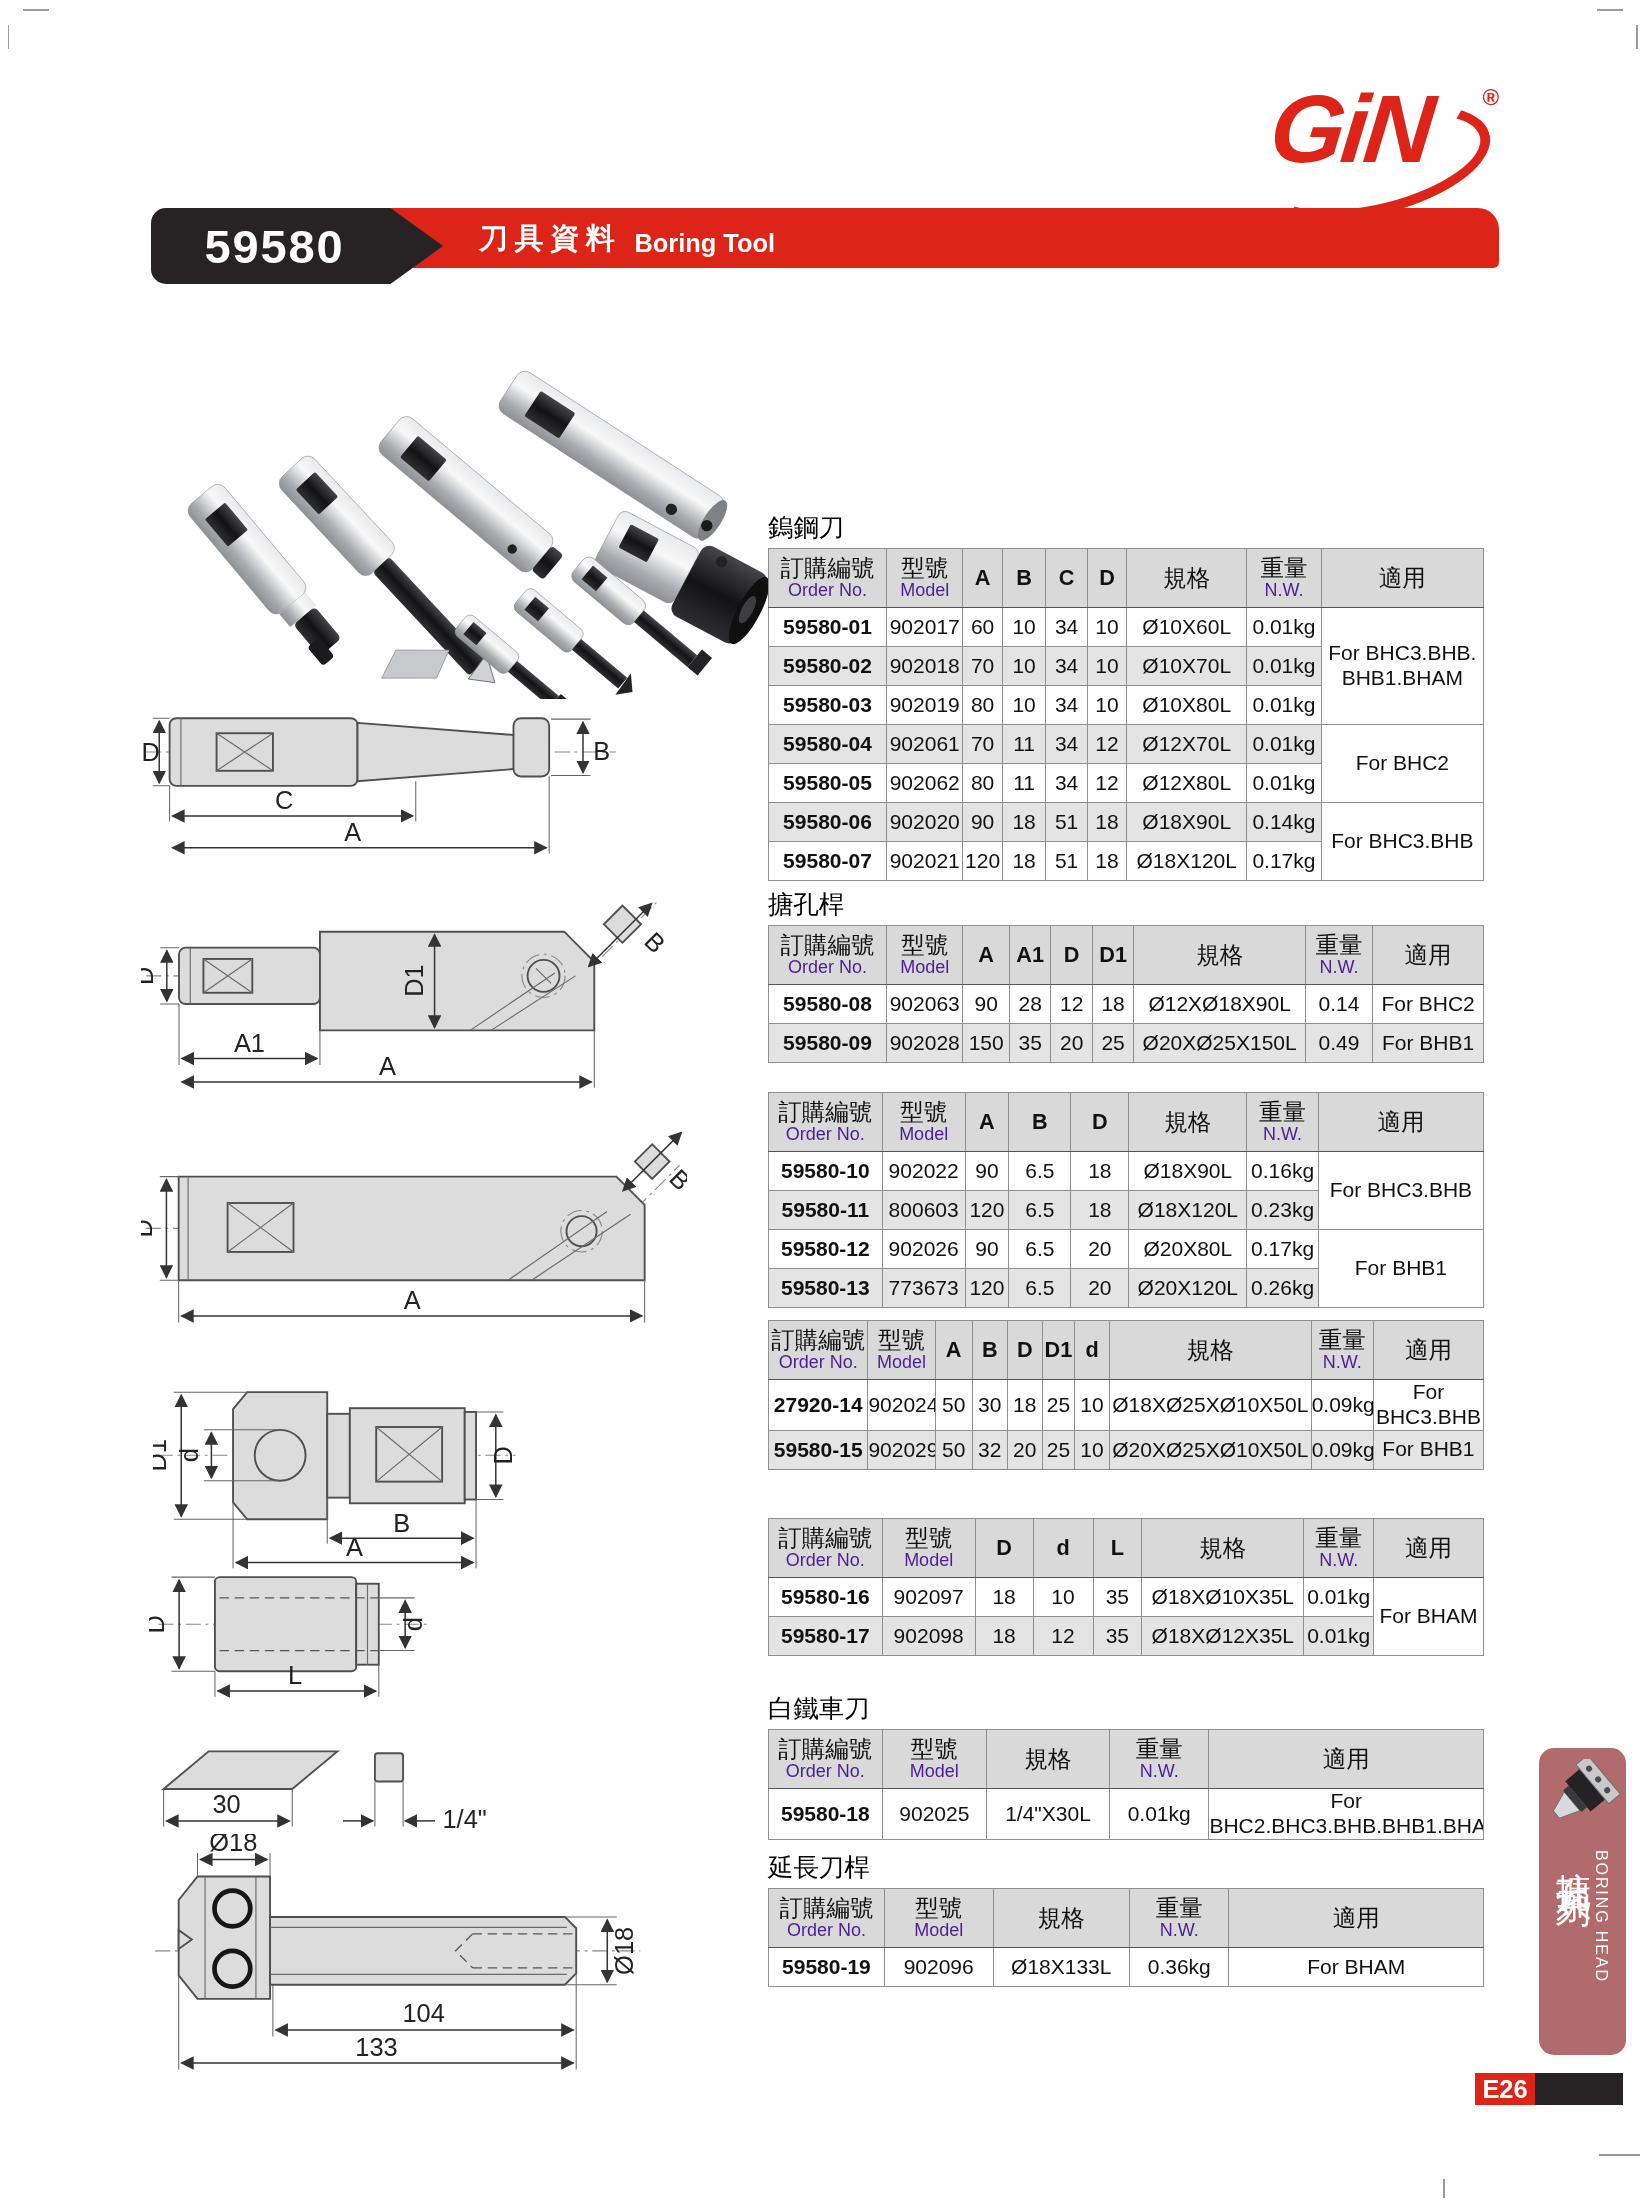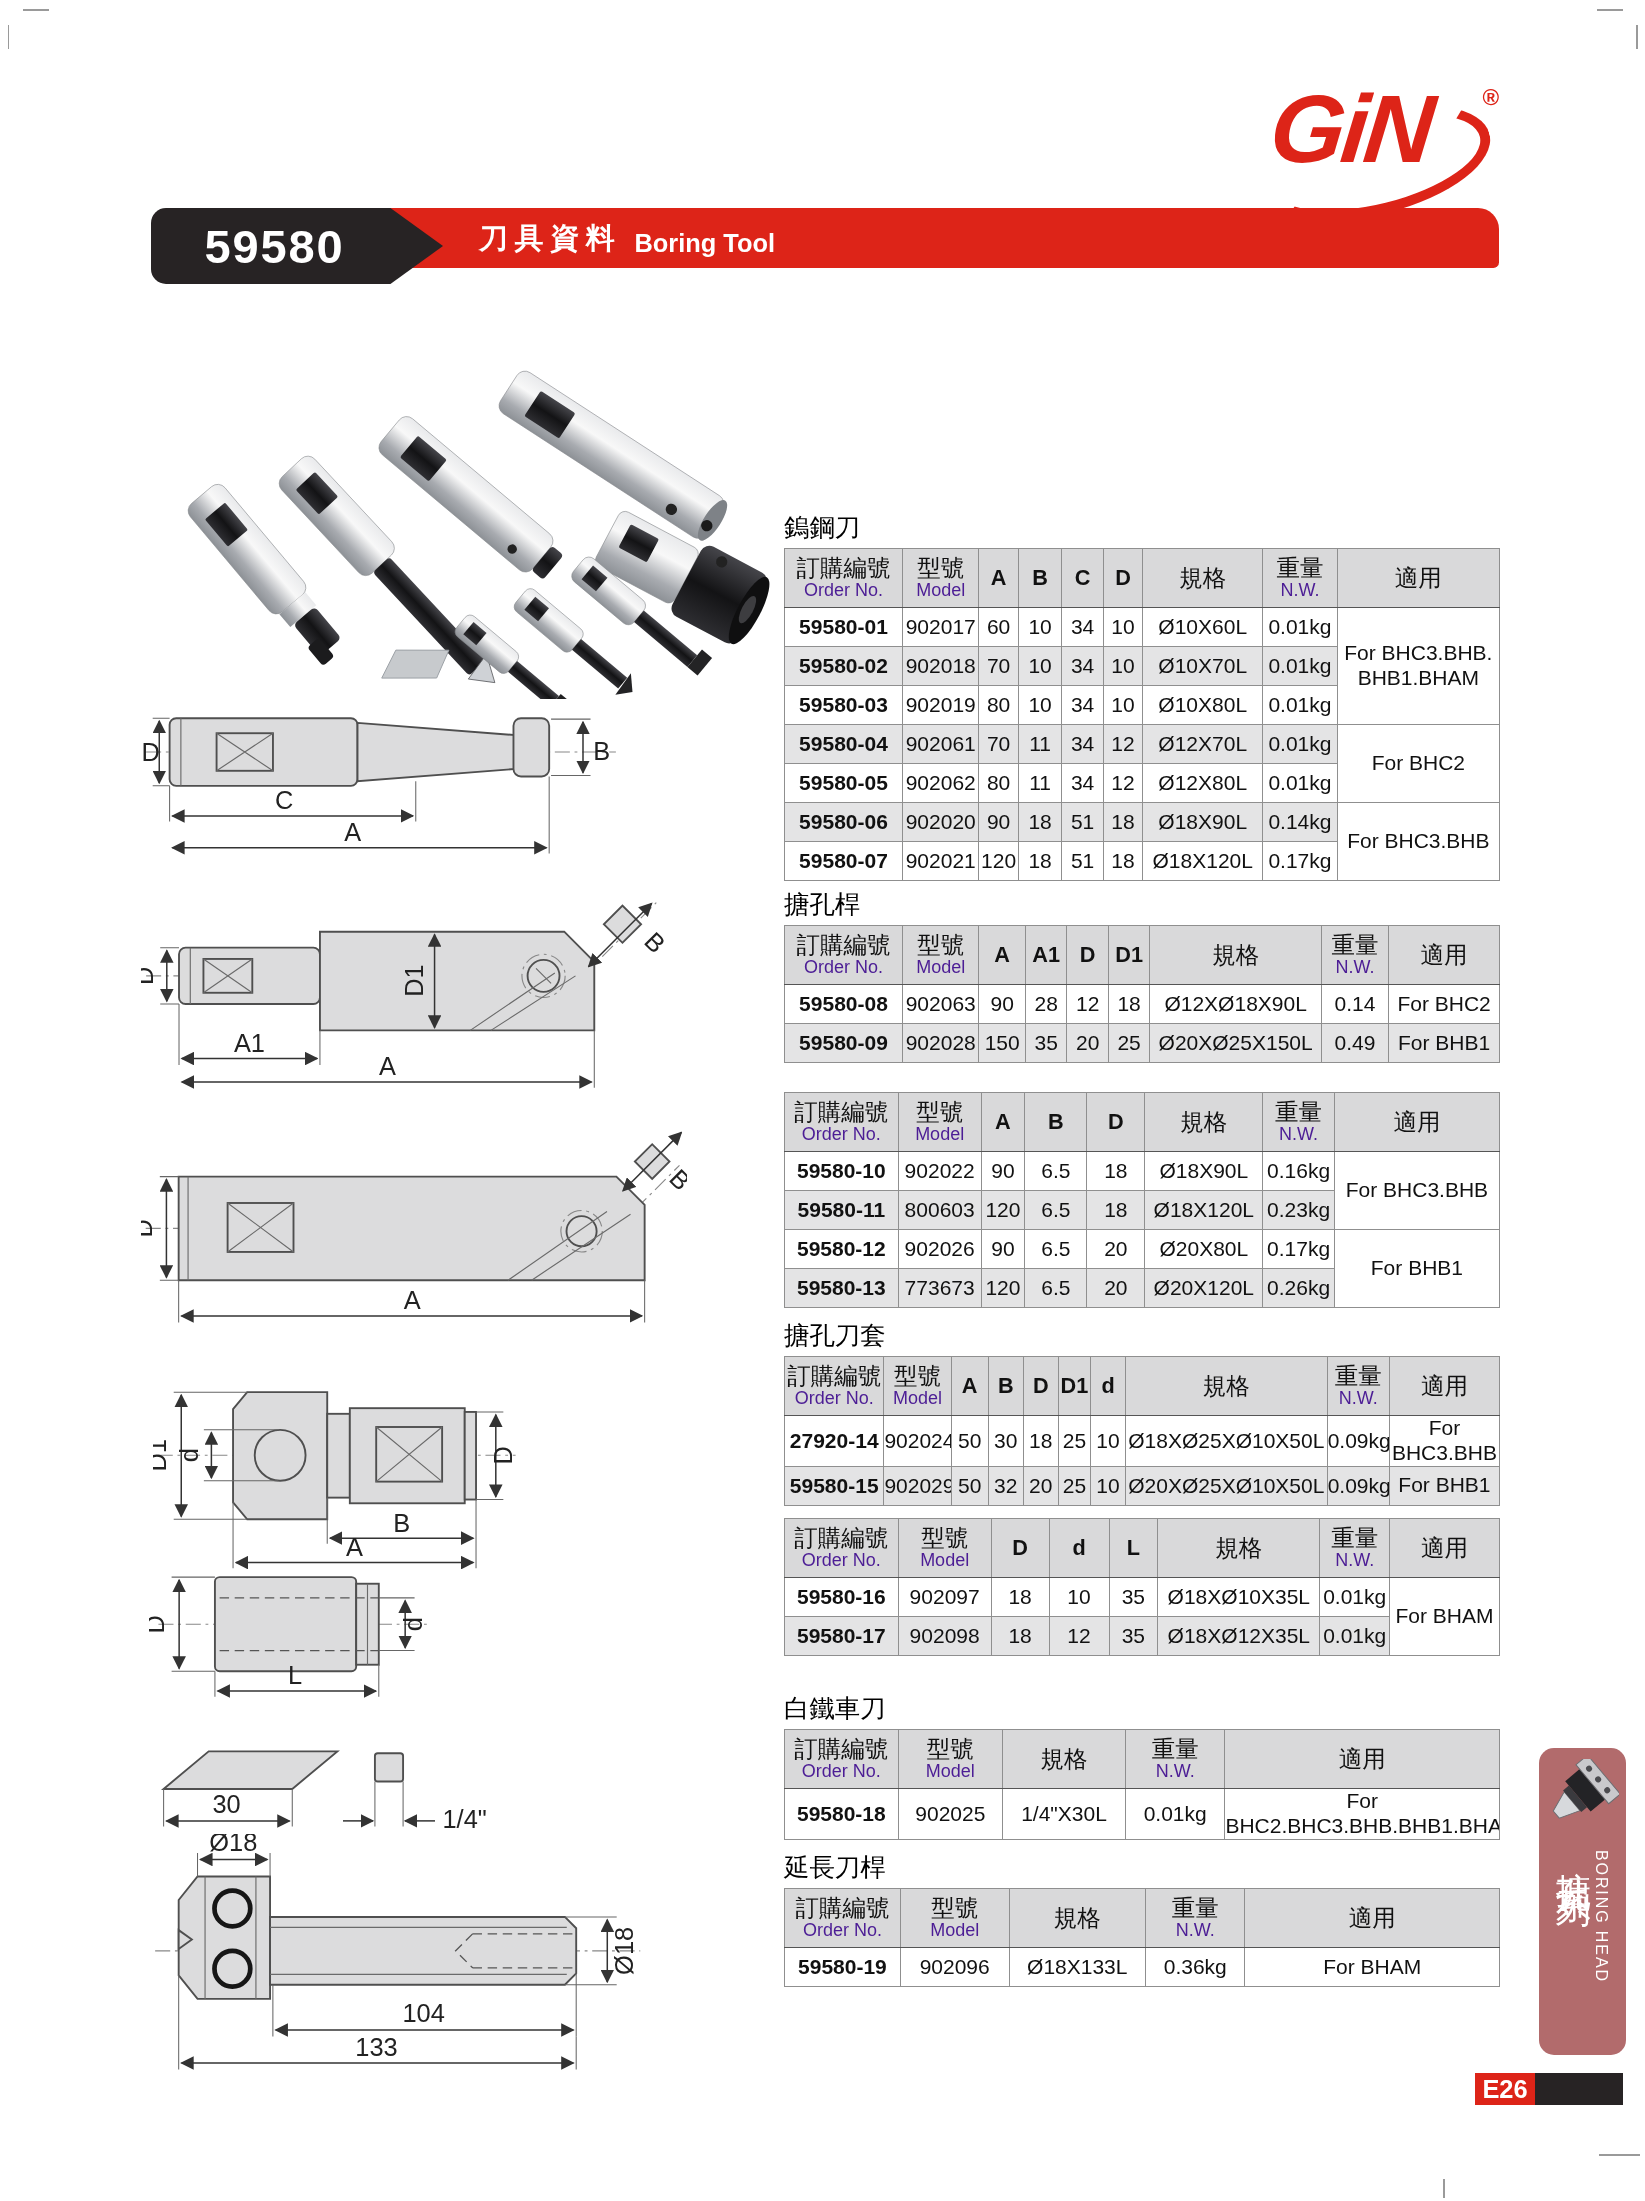--- a/index.html
+++ b/index.html
@@ -35,21 +35,21 @@
   .drw .ln{fill:none;stroke:#4f4f4f;stroke-width:2}
   .drw .thin{fill:none;stroke:#6a6a6a;stroke-width:1.2}
   .drw .cl{fill:none;stroke:#888;stroke-width:1.2;stroke-dasharray:16 5 3 5}
   .drw .dash{fill:none;stroke:#555;stroke-width:1.4;stroke-dasharray:10 6}
   .drw .dim{fill:none;stroke:#333;stroke-width:1.6}
   .drw .ext{fill:none;stroke:#666;stroke-width:1.1}
   .drw .hole{fill:#dcdcdd;stroke:#161616;stroke-width:5}
   .drw text{fill:#222;font-size:27px;font-family:"Liberation Sans","DejaVu Sans",sans-serif}
 
   
-  #tables .tsec{position:absolute;left:784px;width:716px}
+  #tables .tsec{position:absolute;left:768px;width:716px}
   .ttl{font-size:25.4px;color:#000;height:36px;line-height:30px}
   .tsec table{width:100%;border-collapse:collapse;table-layout:fixed;background:#fff}
   .tsec th,.tsec td{border:0.9px solid #8f8f8f;text-align:center;padding:0;overflow:hidden}
   .tsec thead th{background:#d9d9da;border-bottom:1.9px solid #555;height:58px;font-weight:normal}
   .hz{font-size:23.5px;color:#111;line-height:1.12}
   .he{font-size:18px;color:#4c1d95;line-height:1.1}
   th.sym .hz{font-size:21.7px;font-weight:bold}
   .tsec tbody td{height:38px;font-size:21px;color:#111}
   .tsec tbody tr:nth-child(even) td{background:#e4e4e5}
   td.ord{font-weight:bold}
@@ -635,21 +635,20 @@
               <td>120</td>
               <td>6.5</td>
               <td>20</td>
               <td>Ø20X120L</td>
               <td>0.26kg</td>
             </tr>
           </tbody>
         </table>
       </div>
       <div class="tsec" style="top: 1320px;">
-        <div class="ttl">搪孔刀套</div>
         <table>
           <colgroup>
             <col style="width: 13.9%;">
             <col style="width: 9.4%;">
             <col style="width: 5.2%;">
             <col style="width: 4.9%;">
             <col style="width: 4.9%;">
             <col style="width: 4.5%;">
             <col style="width: 4.9%;">
             <col style="width: 28.2%;">

